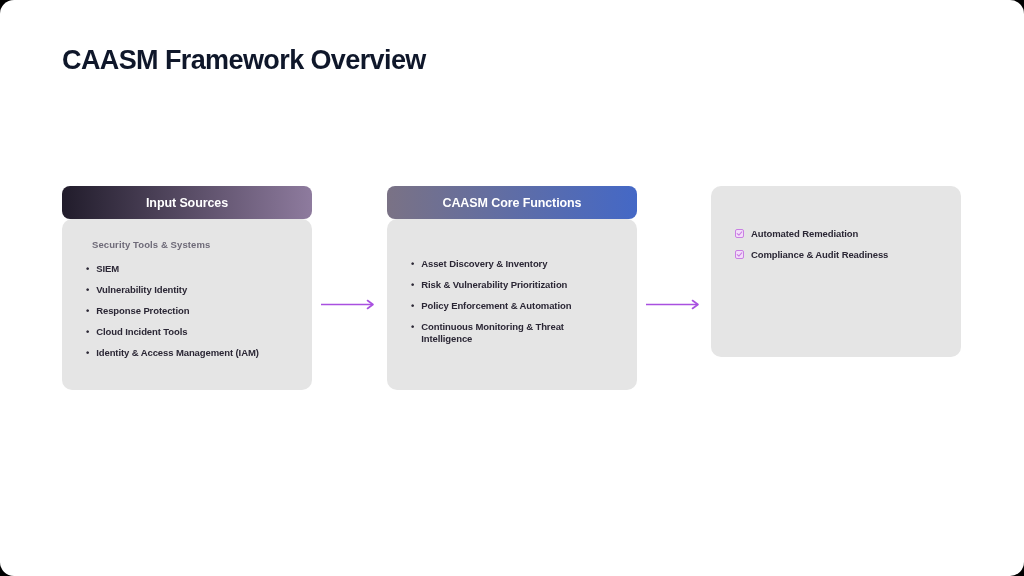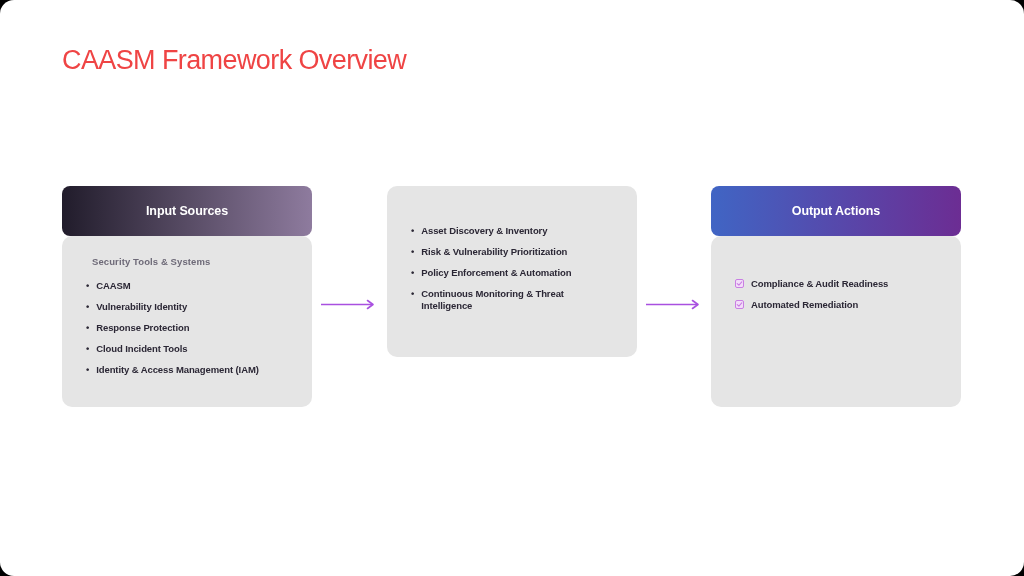--- a/index.html
+++ b/index.html
@@ -14,34 +14,34 @@
     position: absolute;
     inset: 0;
     background: #ffffff;
     border-radius: 14px;
   }
   .title {
     position: absolute;
     left: 62px;
     top: 45px;
     font-size: 27px;
-    font-weight: 400;
+    font-weight: 700;
     letter-spacing: -0.6px;
-    color: #ef4444;
+    color: #0f172a;
   }
   .card {
     position: absolute;
     top: 186px;
     width: 250px;
   }
   .card-1 { left: 62px; }
   .card-2 { left: 387px; }
   .card-3 { left: 711px; }
   .card-header {
-    height: 50px;
+    height: 33px;
     border-radius: 8px;
     display: flex;
     align-items: center;
     justify-content: center;
     color: #ffffff;
     font-size: 12.5px;
     font-weight: 700;
     letter-spacing: -0.1px;
   }
   .header-1 { background: linear-gradient(90deg, #211c2b 0%, #8e7b9e 100%); }
@@ -118,21 +118,21 @@
 
   <section class="card card-1">
     <header class="card-header header-1">
       <span>Input Sources</span>
     </header>
     <div class="card-body body-1">
       <div class="subtitle">Security Tools &amp; Systems</div>
       <ul class="item-list">
         <li class="list-item">
           <span class="dot">•</span>
-          <span class="item-label">CAASM</span>
+          <span class="item-label">SIEM</span>
         </li>
         <li class="list-item">
           <span class="dot">•</span>
           <span class="item-label">Vulnerability Identity</span>
         </li>
         <li class="list-item">
           <span class="dot">•</span>
           <span class="item-label">Response Protection</span>
         </li>
         <li class="list-item">
@@ -148,20 +148,23 @@
   </section>
 
   <div class="arrow arrow-1">
     <svg width="58" height="11" viewBox="0 0 58 11" xmlns="http://www.w3.org/2000/svg">
       <line x1="0" y1="5.5" x2="51" y2="5.5" stroke="#a950e0" stroke-width="1.6"></line>
       <path d="M46.5 1.5 L52 5.5 L46.5 9.5" fill="none" stroke="#a950e0" stroke-width="1.6" stroke-linecap="round" stroke-linejoin="round"></path>
     </svg>
   </div>
 
   <section class="card card-2">
+    <header class="card-header header-2">
+      <span>CAASM Core Functions</span>
+    </header>
     <div class="card-body body-2">
       <ul class="item-list">
         <li class="list-item">
           <span class="dot">•</span>
           <span class="item-label">Asset Discovery &amp; Inventory</span>
         </li>
         <li class="list-item">
           <span class="dot">•</span>
           <span class="item-label">Risk &amp; Vulnerability Prioritization</span>
         </li>
@@ -178,38 +181,35 @@
   </section>
 
   <div class="arrow arrow-2">
     <svg width="58" height="11" viewBox="0 0 58 11" xmlns="http://www.w3.org/2000/svg">
       <line x1="0" y1="5.5" x2="51" y2="5.5" stroke="#a950e0" stroke-width="1.6"></line>
       <path d="M46.5 1.5 L52 5.5 L46.5 9.5" fill="none" stroke="#a950e0" stroke-width="1.6" stroke-linecap="round" stroke-linejoin="round"></path>
     </svg>
   </div>
 
   <section class="card card-3">
-    <header class="card-header header-3">
-      <span>Output Actions</span>
-    </header>
     <div class="card-body body-3">
       <ul class="item-list">
+        <li class="list-item">
+          <span class="checkbox-icon">
+              <svg width="7" height="7" viewBox="0 0 7 7">
+                <path d="M1.2 3.6 L2.9 5.2 L5.8 1.8" fill="none" stroke="#c97fe3" stroke-width="1.1" stroke-linecap="round" stroke-linejoin="round"></path>
+              </svg>
+            </span>
+          <span class="item-label">Automated Remediation</span>
+        </li>
         <li class="list-item">
           <span class="checkbox-icon">
               <svg width="7" height="7" viewBox="0 0 7 7">
                 <path d="M1.2 3.6 L2.9 5.2 L5.8 1.8" fill="none" stroke="#c97fe3" stroke-width="1.1" stroke-linecap="round" stroke-linejoin="round"></path>
               </svg>
             </span>
           <span class="item-label">Compliance &amp; Audit Readiness</span>
         </li>
-        <li class="list-item">
-          <span class="checkbox-icon">
-              <svg width="7" height="7" viewBox="0 0 7 7">
-                <path d="M1.2 3.6 L2.9 5.2 L5.8 1.8" fill="none" stroke="#c97fe3" stroke-width="1.1" stroke-linecap="round" stroke-linejoin="round"></path>
-              </svg>
-            </span>
-          <span class="item-label">Automated Remediation</span>
-        </li>
       </ul>
     </div>
   </section>
 
 </div>
 
 </body></html>

